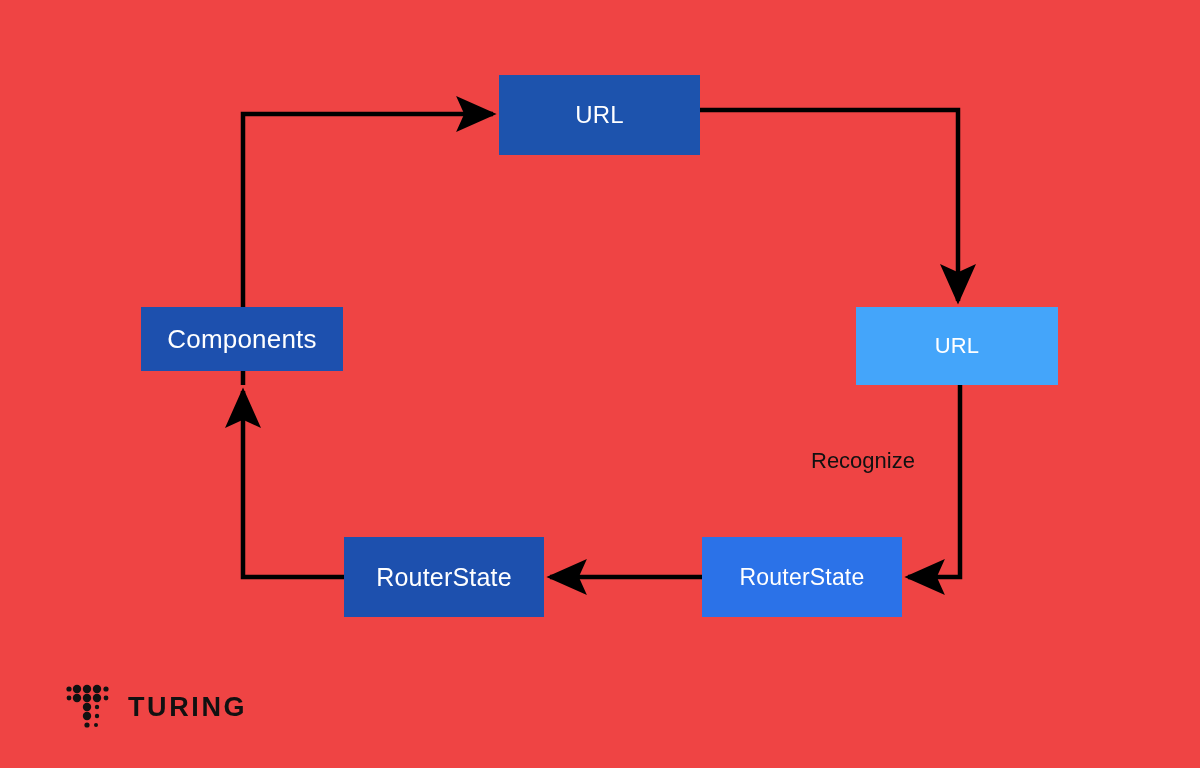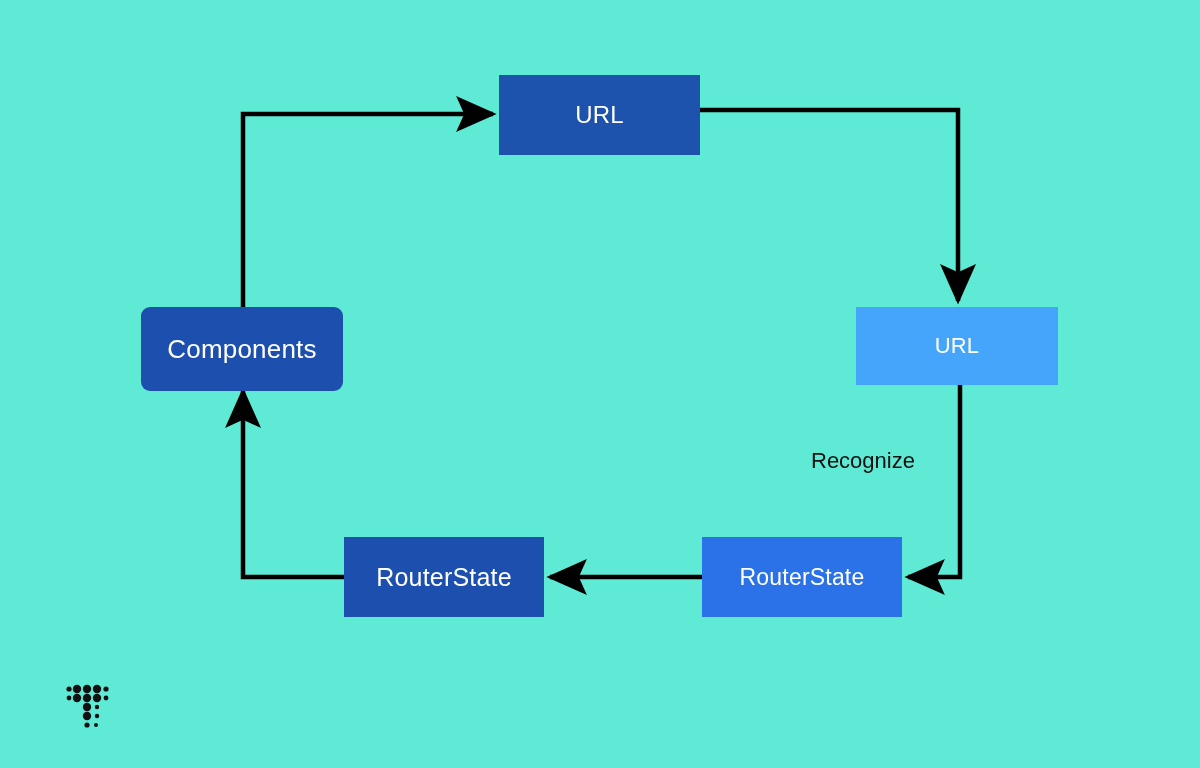--- a/index.html
+++ b/index.html
@@ -10,21 +10,21 @@
     width: 1200px;
     height: 768px;
     background: #f7f7f7;
     font-family: "Liberation Sans", sans-serif;
     overflow: hidden;
   }
   #canvas {
     position: relative;
     width: 1200px;
     height: 768px;
-    background: #5eead4;
+    background: #ef4444;
   }
   #edges {
     position: absolute;
     left: 0;
     top: 0;
     width: 1200px;
     height: 768px;
   }
   .node {
     position: absolute;
@@ -43,24 +43,23 @@
     top: 75px;
     width: 201px;
     height: 80px;
     background: #1d53ad;
     font-size: 24px;
   }
   .node-components {
     left: 141px;
     top: 307px;
     width: 202px;
-    height: 84px;
+    height: 64px;
     background: #1d50ae;
     font-size: 26px;
-    border-radius: 9px;
   }
   .node-url-right {
     left: 856px;
     top: 307px;
     width: 202px;
     height: 78px;
     background: #44a5fa;
     font-size: 22px;
   }
   .node-routerstate-left {
@@ -176,15 +175,16 @@
         <circle cx="42" cy="16" r="2.4"></circle>
 
         <circle cx="23" cy="25" r="4.2"></circle>
         <circle cx="33" cy="25" r="2.2"></circle>
         <circle cx="23" cy="34" r="4.2"></circle>
         <circle cx="33" cy="34" r="2.2"></circle>
         <circle cx="23" cy="43" r="2.6"></circle>
         <circle cx="32" cy="43" r="2.0"></circle>
       </g>
     </svg>
+    <div id="logo-word">TURING</div>
   </div>
 
 </div>
 
 </body></html>

